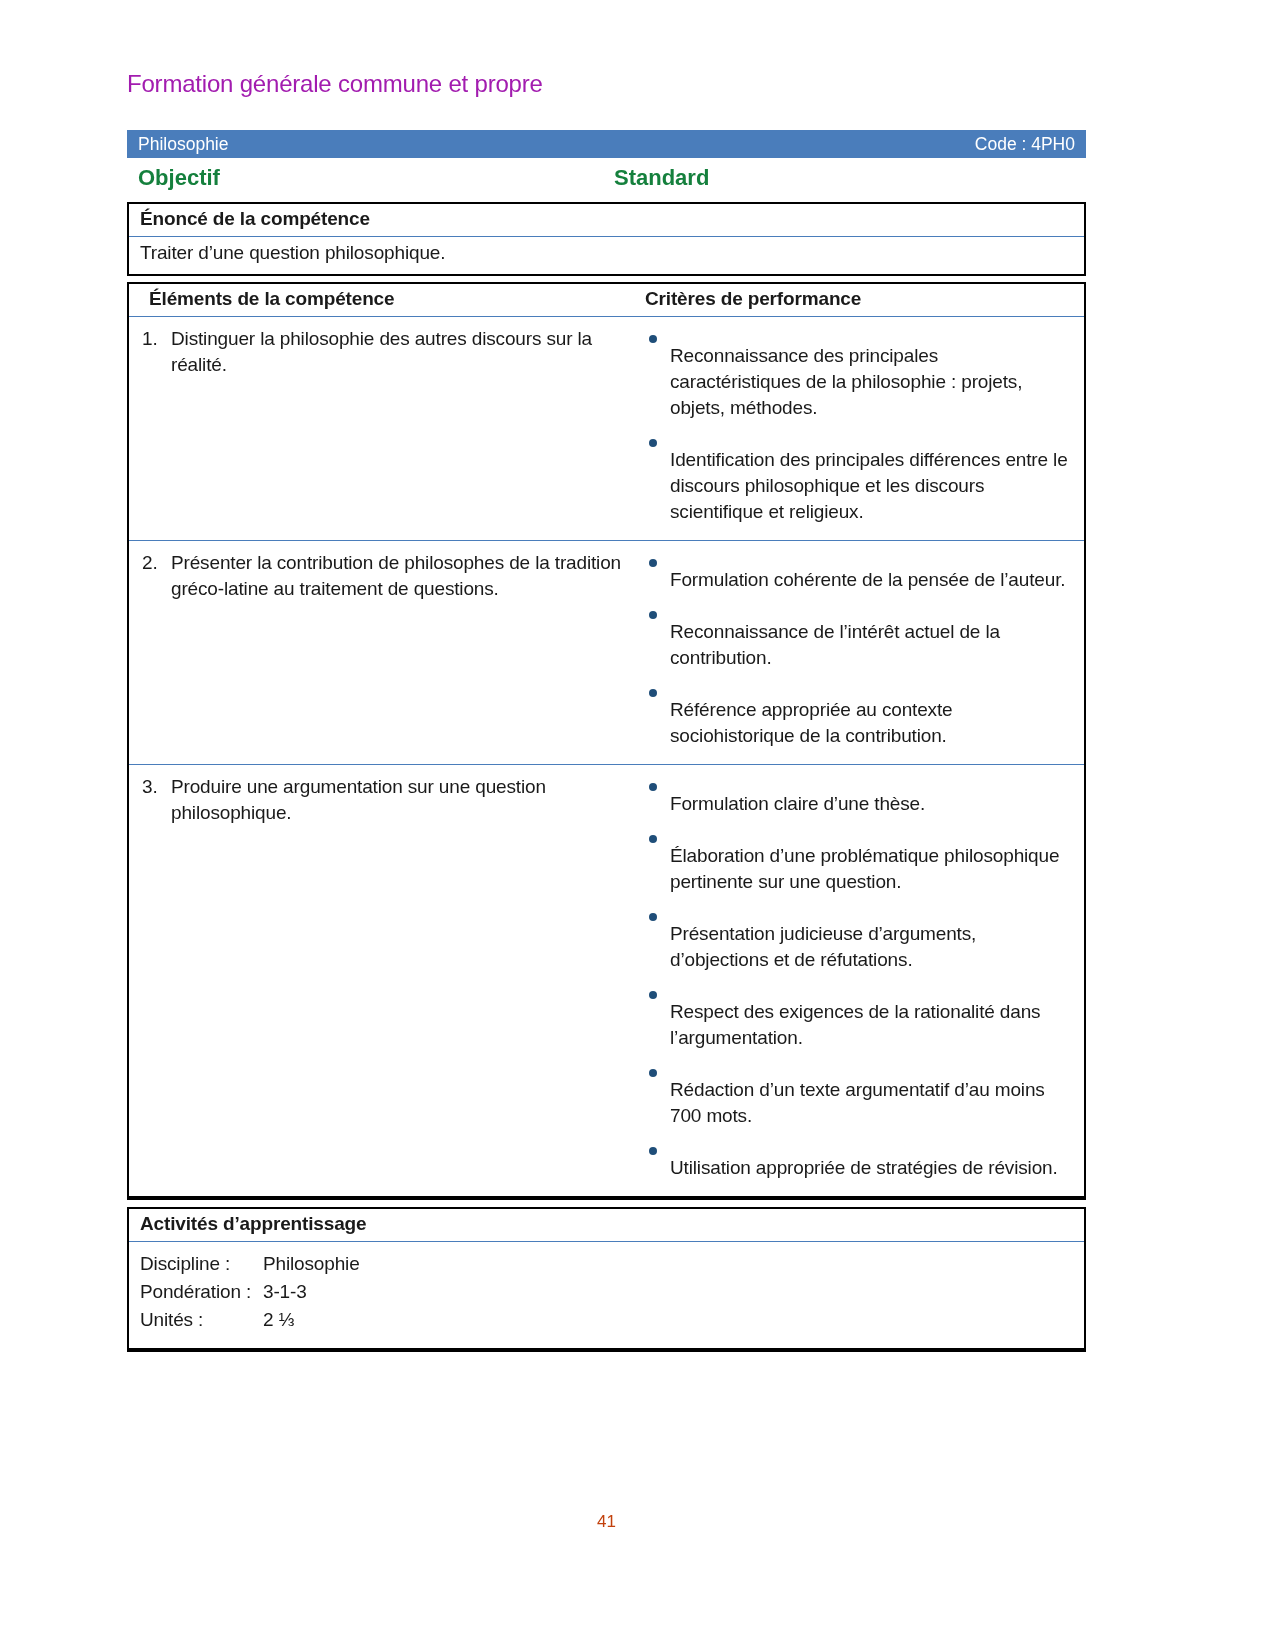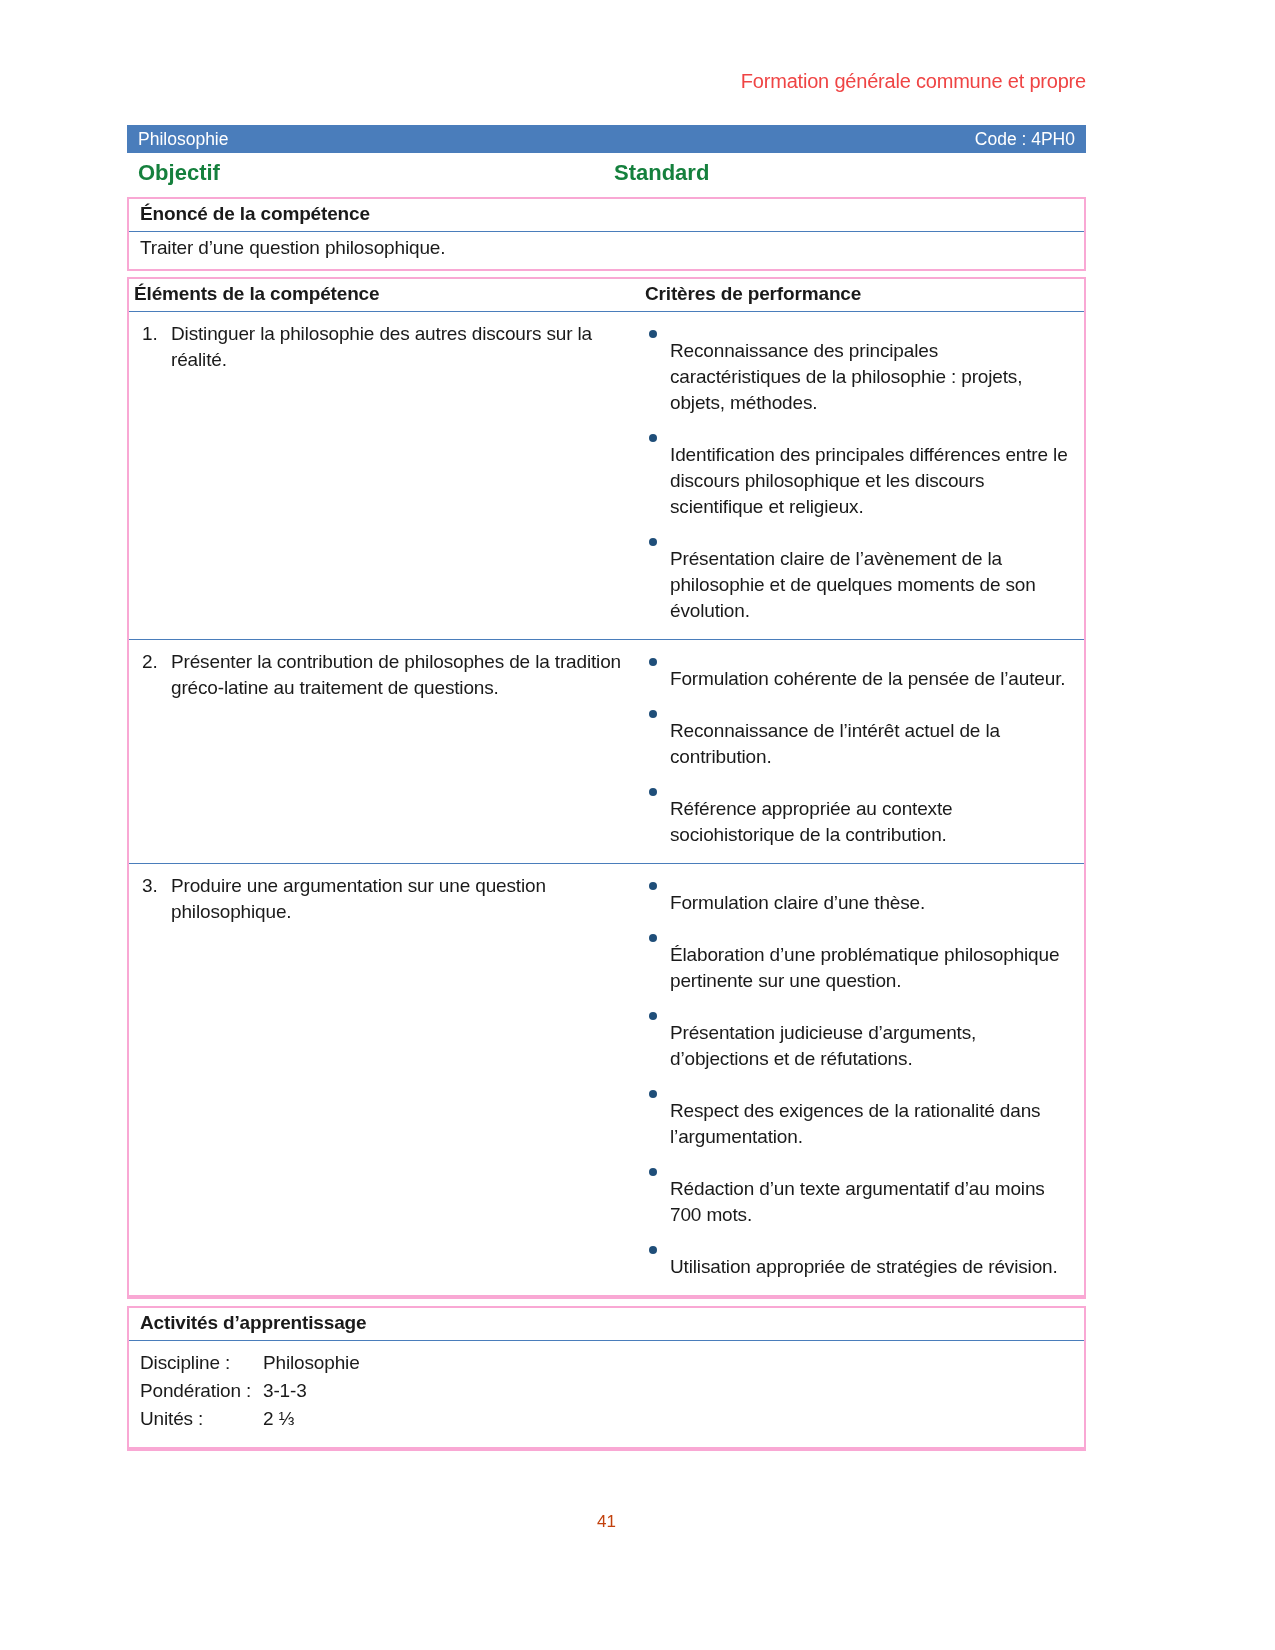--- a/index.html
+++ b/index.html
@@ -17,23 +17,23 @@
     overflow: hidden;
   }
   .content {
     position: absolute;
     left: 127px;
     top: 0;
     width: 959px;
   }
   .top-header {
     margin-top: 70px;
-    text-align: right;
-    font-size: 20px;
-    color: #ef4444;
+    text-align: left;
+    font-size: 24px;
+    color: #a21caf;
     letter-spacing: -0.2px;
   }
   .title-bar {
     margin-top: 32px;
     background: #4a7dbb;
     color: #ffffff;
     height: 28px;
     display: flex;
     align-items: center;
     justify-content: space-between;
@@ -46,21 +46,21 @@
     margin-top: 7px;
     height: 34px;
     font-size: 22px;
     font-weight: bold;
     color: #15803d;
   }
   .obj-std-row .obj { position: absolute; left: 11px; top: 0; }
   .obj-std-row .std { position: absolute; left: 487px; top: 0; }
 
   .box {
-    border: 2px solid #f9a8d4;
+    border: 2px solid #000000;
     box-sizing: border-box;
     font-size: 19px;
     letter-spacing: -0.15px;
   }
   .box-header {
     font-weight: bold;
     padding: 4px 11px 6px 11px;
     border-bottom: 1px solid #4a7dbb;
   }
   .enonce-box { margin-top: 3px; }
@@ -70,21 +70,21 @@
     margin-top: 6px;
     border-bottom-width: 4px;
   }
   .comp-header-row {
     display: flex;
     font-weight: bold;
     border-bottom: 1px solid #4a7dbb;
   }
   .comp-header-row .hl {
     width: 516px;
-    padding: 4px 11px 6px 5px;
+    padding: 4px 11px 6px 20px;
     box-sizing: border-box;
   }
   .comp-header-row .hr {
     flex: 1;
     padding: 4px 10px 6px 0;
   }
   .comp-row {
     display: flex;
     border-bottom: 1px solid #4a7dbb;
   }
@@ -175,24 +175,20 @@
         <div class="cell-right">
           <ul class="crit-list">
             <li>
                 <span class="bullet-dot"></span>
                 <span class="crit-text">Reconnaissance des principales caractéristiques de la philosophie : projets, objets, méthodes.</span>
               </li>
             <li>
                 <span class="bullet-dot"></span>
                 <span class="crit-text">Identification des principales différences entre le discours philosophique et les discours scientifique et religieux.</span>
               </li>
-            <li>
-                <span class="bullet-dot"></span>
-                <span class="crit-text">Présentation claire de l’avènement de la philosophie et de quelques moments de son évolution.</span>
-              </li>
           </ul>
         </div>
       </div>
 
       <div class="comp-row">
         <div class="cell-left">
           <div class="numbered">
             <span class="num">2.</span>
             <span class="ntext">Présenter la contribution de philosophes de la tradition gréco-latine au traitement de questions.</span>
           </div>

